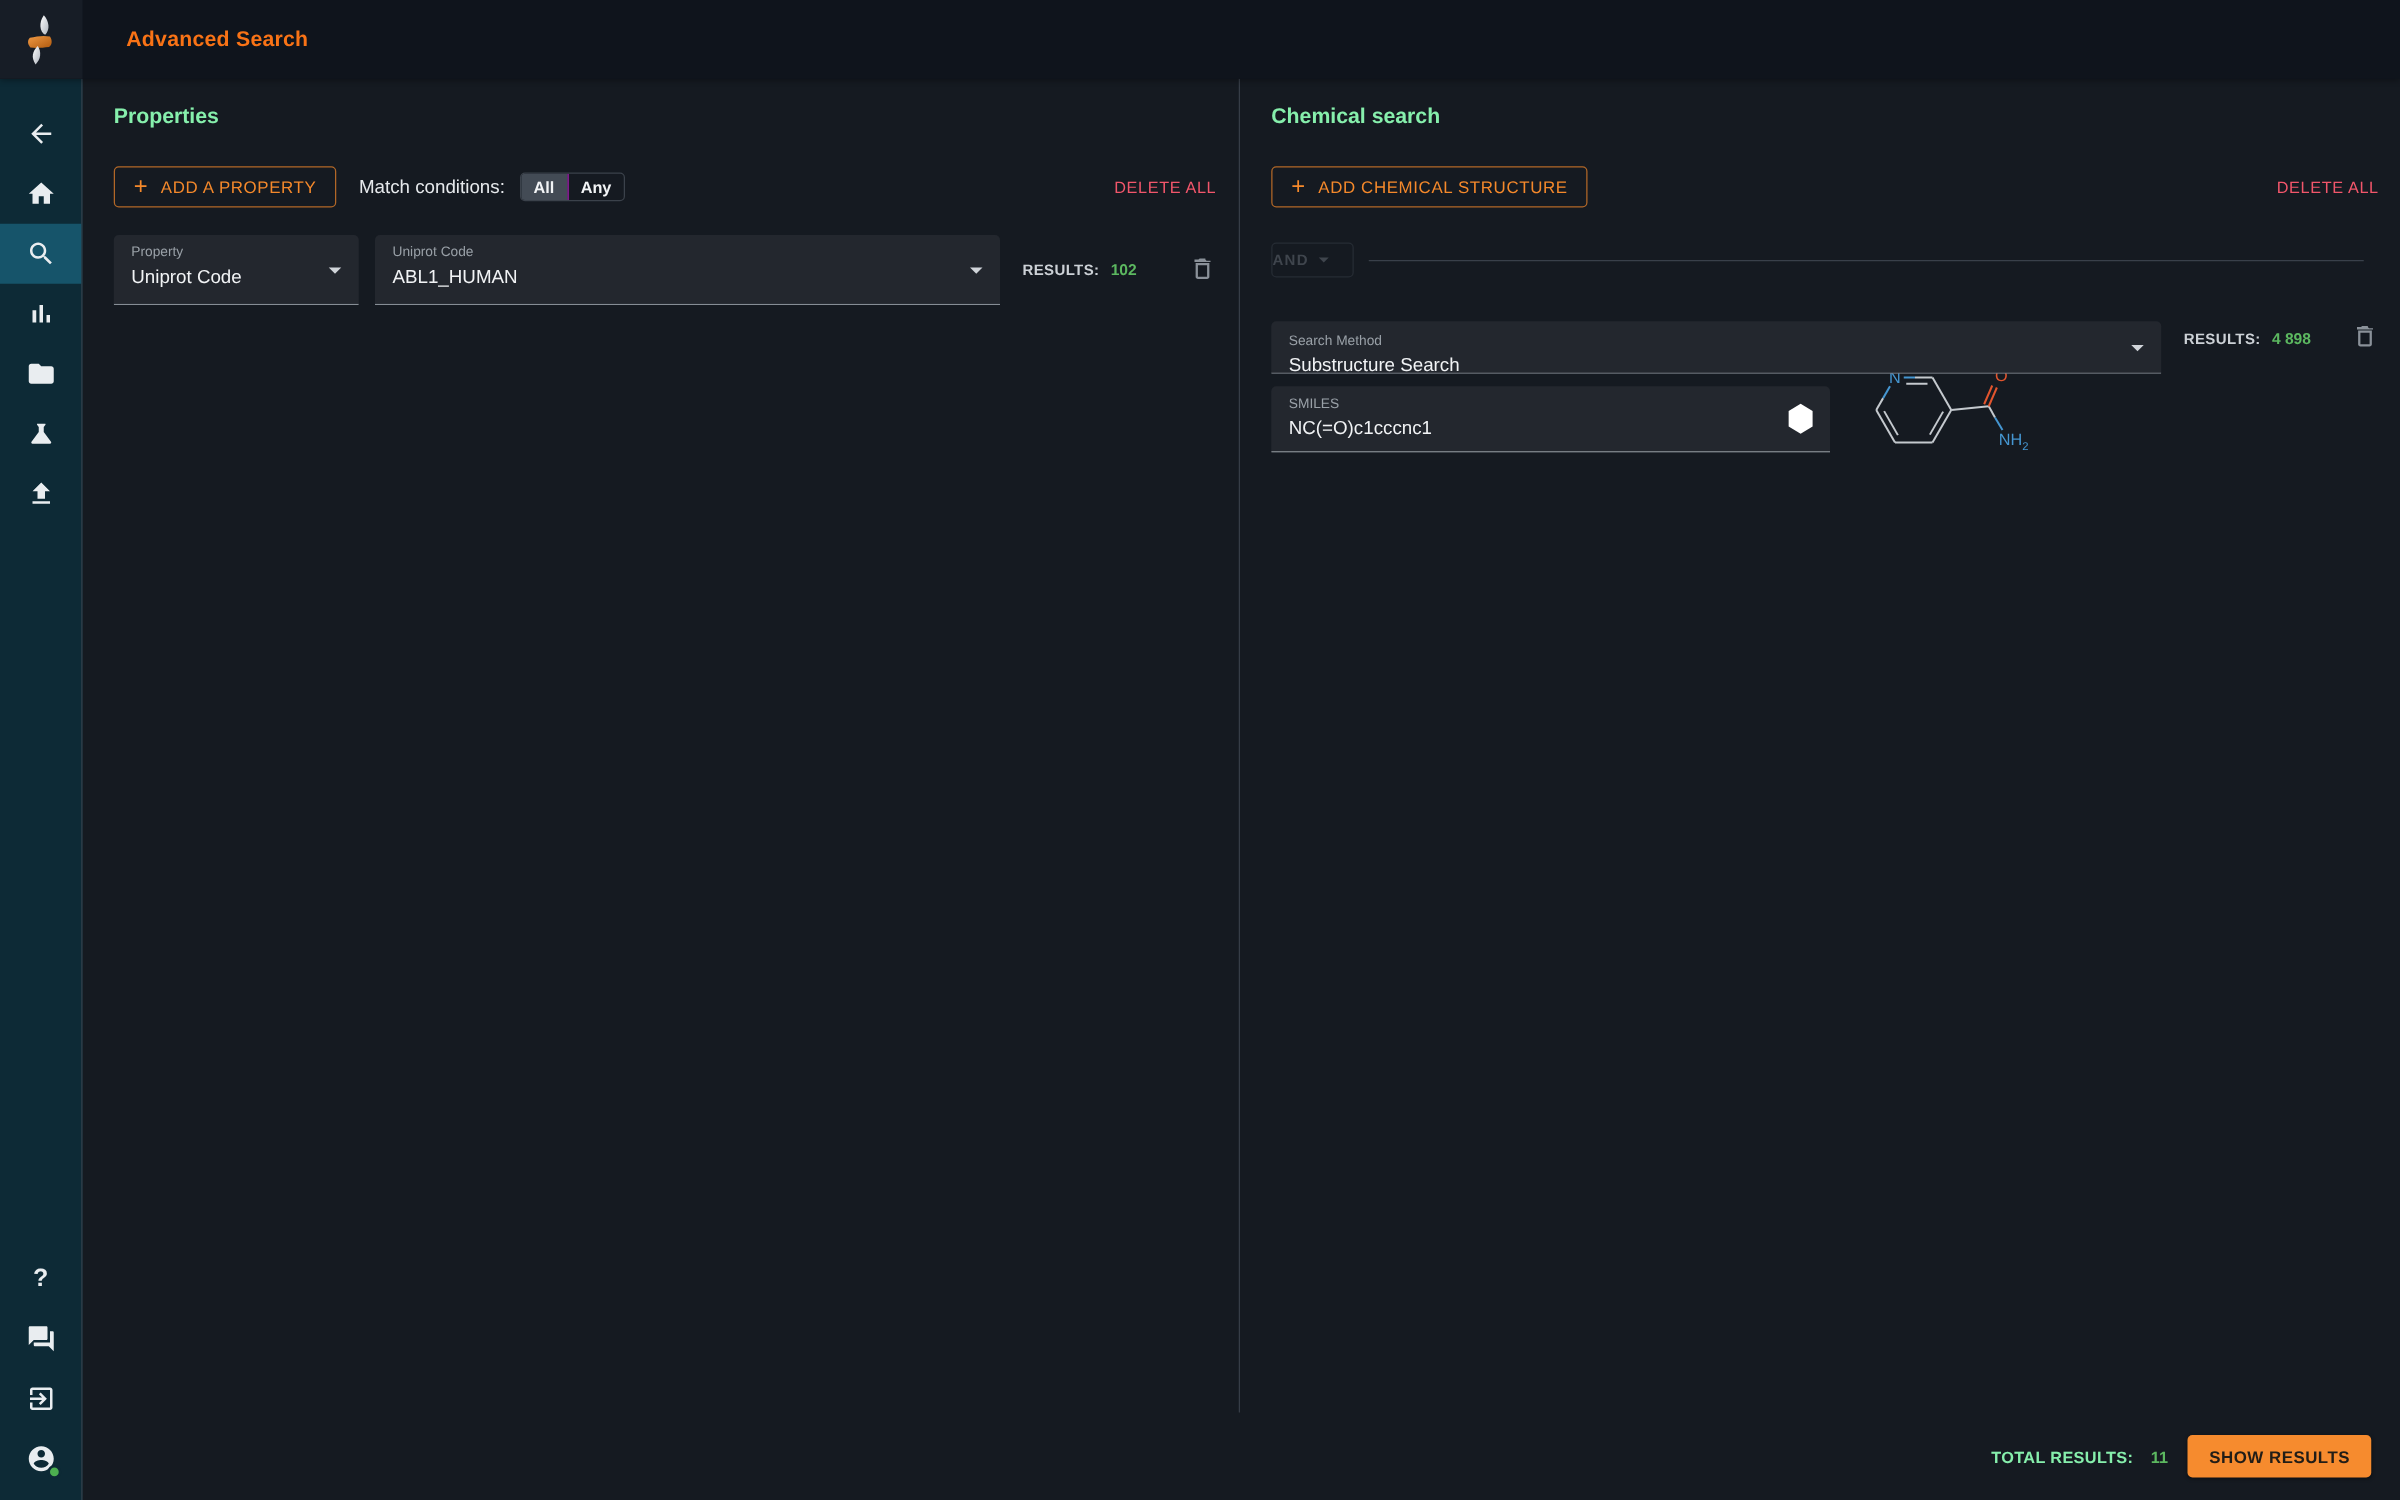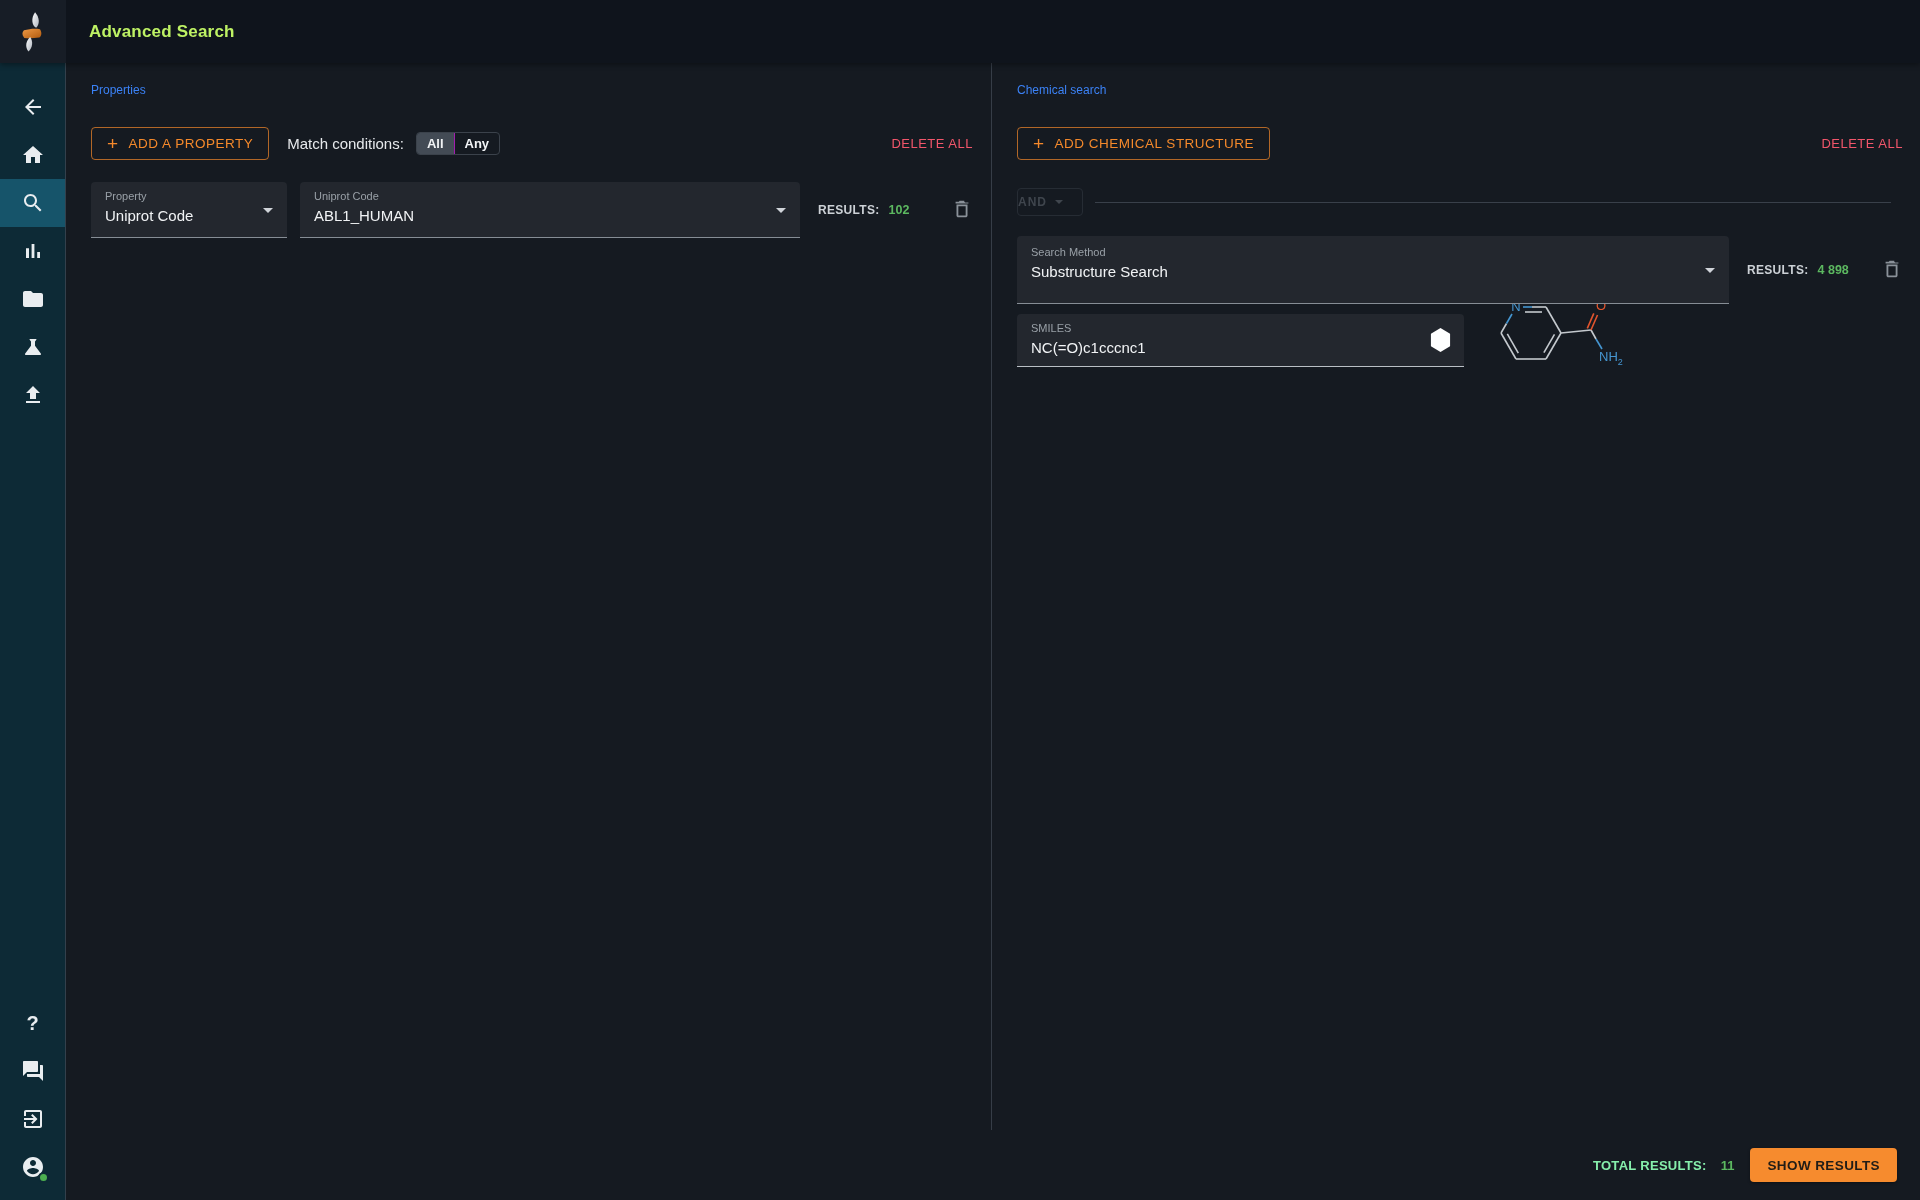--- a/index.html
+++ b/index.html
@@ -10,61 +10,61 @@
     color:#e8ebee;
     position:relative;
   }
   
   .topbar {
     position:absolute; top:0; left:0; width:1920px; height:63px;
     background:#0f141c; display:flex; align-items:center; z-index:5;
     box-shadow:0 2px 5px rgba(0,0,0,.35);
   }
   .logo-box { width:66px; height:63px; background:#171d26; display:flex; align-items:center; justify-content:center; }
-  .app-title { margin-left:23px; font-size:17px; font-weight:700; letter-spacing:.2px; color:#bef264; }
+  .app-title { margin-left:35px; font-size:17px; font-weight:700; letter-spacing:.2px; color:#f97316; }
   
   .sidebar {
     position:absolute; top:63px; left:0; bottom:0; width:66px;
     background:#0d2a36; border-right:1px solid #33404c; z-index:4;
   }
   .nav-top { margin-top:20px; }
   .nav-bottom { position:absolute; bottom:9px; left:0; width:100%; }
   .nav-item { width:100%; height:48px; display:flex; align-items:center; justify-content:center; cursor:pointer; position:relative; }
   .nav-item.active { background:#16546a; }
   .nav-item svg { width:24px; height:24px; fill:#e9edf0; }
   .help-glyph { font-size:20px; font-weight:700; color:#e9edf0; }
   .status-dot { position:absolute; width:11px; height:11px; border-radius:50%; background:#4caf50; right:16px; bottom:8px; border:2px solid #0d2a36; }
   
   .main { position:absolute; top:63px; left:66px; right:0; bottom:0; display:flex; flex-direction:column; }
   .panels { flex:1; display:flex; min-height:0; }
   .panel { padding:20px 17px 0 25px; position:relative; }
   .panel.left { width:926px; border-right:1px solid #363d47; padding-right:18px; }
   .panel.right { flex:1; }
-  .panel-title { font-size:12px; font-weight:400; color:#3b82f6; margin-bottom:30px; }
+  .panel-title { font-size:17px; font-weight:700; color:#86efac; margin-bottom:30px; }
   .toolbar { display:flex; align-items:center; height:33px; margin-bottom:22px; }
   .btn-outline {
     height:33px; display:inline-flex; align-items:center; padding:0 15px;
     background:transparent; border:1px solid rgba(245,137,43,.7); border-radius:4px;
     color:#f5892b; font-size:13.5px; font-weight:500; letter-spacing:.5px; cursor:pointer;
     font-family:inherit; white-space:nowrap;
   }
   .btn-outline .plus { font-size:19px; font-weight:400; margin-right:10px; line-height:1; }
   .match-label { margin-left:18px; font-size:15px; color:#e6e9ec; }
   .toggle-group { display:flex; margin-left:12px; border:1px solid #3b424b; border-radius:4px; overflow:hidden; height:23px; }
   .toggle-btn { padding:0 10px; display:flex; align-items:center; font-size:13px; font-weight:700; color:#f2f4f6; background:transparent; border:none; cursor:pointer; font-family:inherit; }
   .toggle-btn.selected { background:#434b55; }
   .toggle-btn + .toggle-btn { border-left:1px solid #a21caf; }
   .delete-all { margin-left:auto; font-size:13px; font-weight:500; letter-spacing:.5px; color:#f2566b; cursor:pointer; background:none; border:none; font-family:inherit; }
   
   .cond-row { display:flex; align-items:flex-start; }
   .select-field {
     position:relative; background:#23272e; border-radius:4px 4px 0 0;
     border-bottom:1px solid #868d95; padding:8px 14px 0 14px; height:56px; cursor:pointer;
   }
-  .select-field.tall { height:68px; padding-top:10px; }
+  .select-field.tall { height:42px; padding-top:10px;margin-top:15px; }
   .field-label { font-size:11px; color:#99a0a7; display:block; }
   .field-value { font-size:15px; color:#f1f3f5; display:block; margin-top:5px; white-space:nowrap; }
   .caret { position:absolute; right:14px; top:50%; margin-top:-2px; width:0; height:0;
     border-left:5px solid transparent; border-right:5px solid transparent; border-top:5px solid #d0d4d9; }
   .results { display:flex; align-items:center; margin-left:18px; align-self:center; }
   .results-label { font-size:12px; font-weight:700; letter-spacing:.3px; color:#ccd1d6; }
   .results-count { font-size:12.5px; font-weight:700; margin-left:9px; color:#5cb860; }
   .trash-btn { margin-left:auto; align-self:center; background:none; border:none; cursor:pointer; padding:0; }
   .trash-btn svg { width:22px; height:22px; fill:#8a9199; }
   

